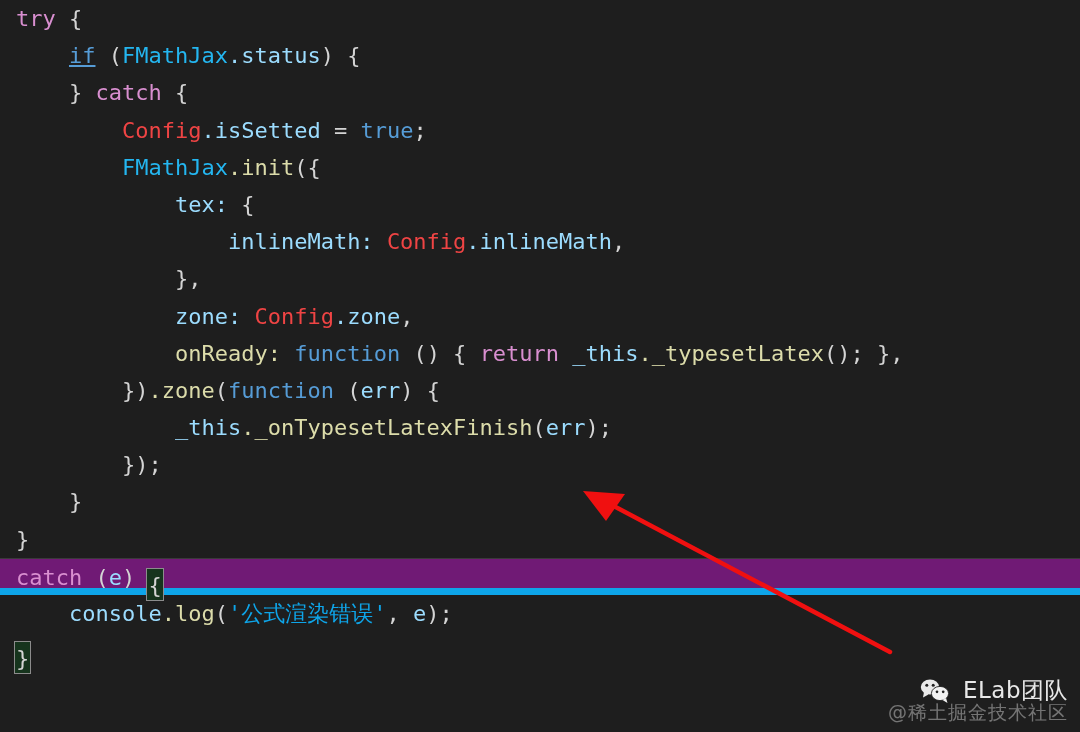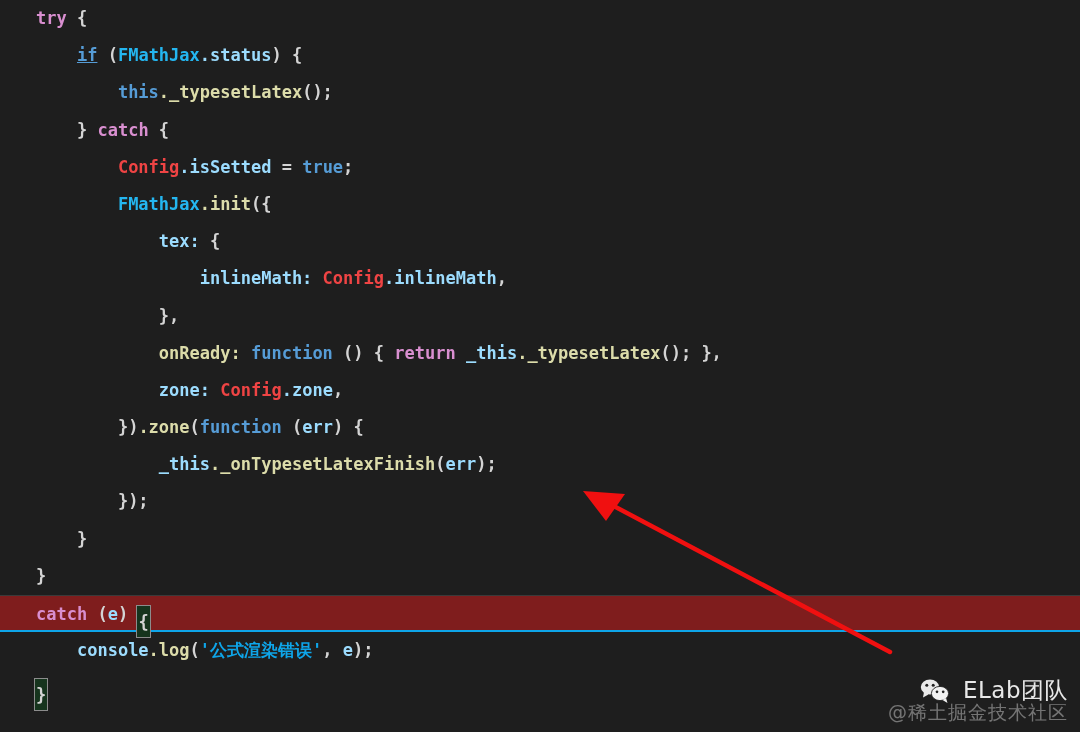--- a/index.html
+++ b/index.html
@@ -24,32 +24,31 @@
     top: 0;
     width: 1080px;
     height: 732px;
     padding: 0;
     z-index: 2;
   }
   .line {
     position: relative;
     height: 37.2px;
     line-height: 37.2px;
-    font-size: 17px;
+    font-size: 22px;
     letter-spacing: 0px;
     white-space: pre;
-    padding-left: 36px;
+    padding-left: 16px;
     color: #d4d4d4;
     box-sizing: border-box;
-    font-weight: bold;
   }
   .line.current {
     border-top: 1px solid #3a3a3a;
-    border-bottom: 2px solid #0ea5e9;
-    background: #7f1d1d;
+    border-bottom: 7px solid #0ea5e9;
+    background: #701a75;
   }
   .t-kw      { color: #d98fd0; }          
   .t-kw2     { color: #569cd6; }          
   .t-ctrl    { color: #569cd6; text-decoration: underline; } 
   .t-cls     { color: #ef4444; }          
   .t-obj     { color: #24b6f0; }          
   .t-var     { color: #9cdcfe; }          
   .t-fn      { color: #dcdcaa; }          
   .t-str     { color: #0ea5e9; }          
   .t-punc    { color: #d4d4d4; }
@@ -110,37 +109,36 @@
 <body>
 
 <div id="screen">
 
   <div id="code">
 
     <div class="line"><span class="t-kw">try</span><span class="t-punc"> {</span></div>
 
     <div class="line">    <span class="t-ctrl">if</span><span class="t-punc"> (</span><span class="t-obj">FMathJax</span><span class="t-var">.status</span><span class="t-punc">) {</span></div>
 
-    <div class="line">        <span class="t-kw2">this</span><span class="t-fn">._typesetLatex</span><span class="t-punc">();</span></div>
 
     <div class="line">    <span class="t-punc">} </span><span class="t-kw">catch</span><span class="t-punc"> {</span></div>
 
     <div class="line">        <span class="t-cls">Config</span><span class="t-var">.isSetted</span><span class="t-punc"> = </span><span class="t-kw2">true</span><span class="t-punc">;</span></div>
 
     <div class="line">        <span class="t-obj">FMathJax</span><span class="t-fn">.init</span><span class="t-punc">({</span></div>
 
     <div class="line">            <span class="t-var">tex:</span><span class="t-punc"> {</span></div>
 
     <div class="line">                <span class="t-var">inlineMath:</span><span class="t-punc"> </span><span class="t-cls">Config</span><span class="t-var">.inlineMath</span><span class="t-punc">,</span></div>
 
     <div class="line">            <span class="t-punc">},</span></div>
 
+    <div class="line">            <span class="t-var">zone:</span><span class="t-punc"> </span><span class="t-cls">Config</span><span class="t-var">.zone</span><span class="t-punc">,</span></div>
+
     <div class="line">            <span class="t-fn">onReady:</span><span class="t-punc"> </span><span class="t-kw2">function</span><span class="t-punc"> () { </span><span class="t-kw">return</span><span class="t-punc"> </span><span class="t-var">_this</span><span class="t-fn">._typesetLatex</span><span class="t-punc">(); },</span></div>
-
-    <div class="line">            <span class="t-var">zone:</span><span class="t-punc"> </span><span class="t-cls">Config</span><span class="t-var">.zone</span><span class="t-punc">,</span></div>
 
     <div class="line">        <span class="t-punc">})</span><span class="t-fn">.zone</span><span class="t-punc">(</span><span class="t-kw2">function</span><span class="t-punc"> (</span><span class="t-var">err</span><span class="t-punc">) {</span></div>
 
     <div class="line">            <span class="t-var">_this</span><span class="t-fn">._onTypesetLatexFinish</span><span class="t-punc">(</span><span class="t-var">err</span><span class="t-punc">);</span></div>
 
     <div class="line">        <span class="t-punc">});</span></div>
 
     <div class="line">    <span class="t-punc">}</span></div>
 
     <div class="line"><span class="t-punc">}</span></div>

